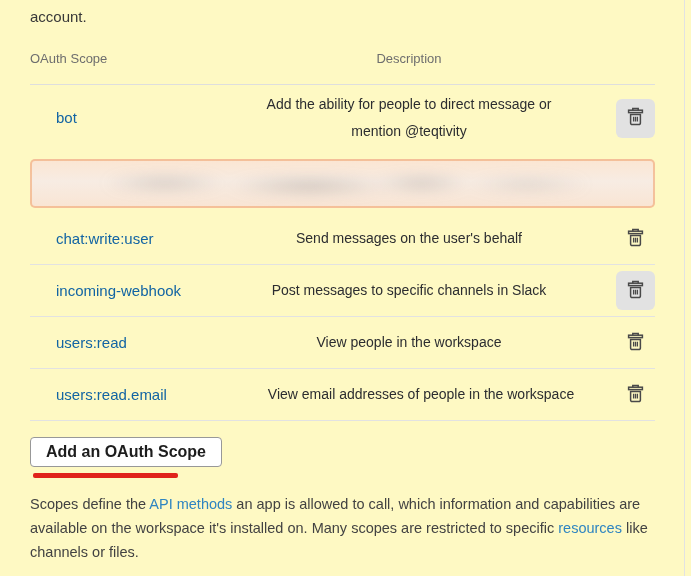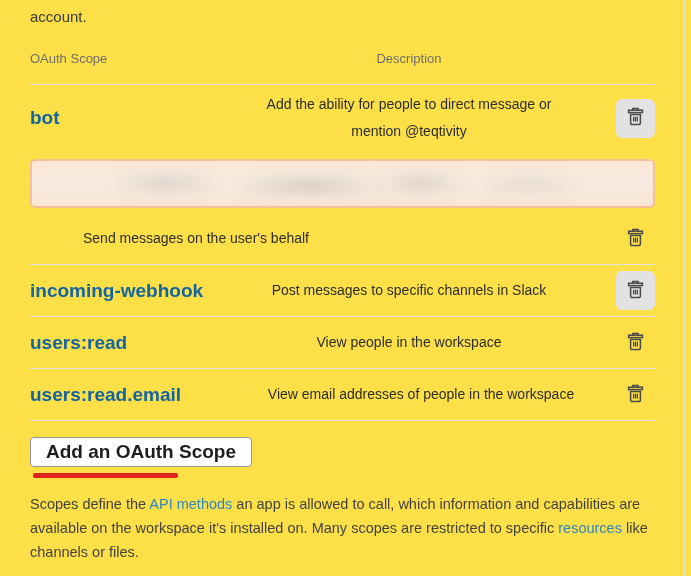--- a/index.html
+++ b/index.html
@@ -1,21 +1,21 @@
 <!DOCTYPE html>
 <html><head>
 <meta charset="utf-8">
 <style>
   * { margin: 0; padding: 0; box-sizing: border-box; }
   html, body { background: #fff; }
   .page {
     position: relative;
     width: 691px;
     height: 576px;
-    background: #fde047;
+    background: #fef9c3;
     overflow: hidden;
     font-family: "Liberation Sans", "DejaVu Sans", sans-serif;
     color: #2c2d30;
   }
   .edge-line {
     position: absolute;
     top: 0; bottom: 0;
     right: 6px;
     width: 1px;
     background: #e2e2e2;
@@ -40,25 +40,26 @@
   .col-desc  { width: 332px; flex: none; text-align: center; }
   .row {
     display: flex;
     align-items: center;
     min-height: 50px;
     padding: 6px 0;
   }
   .row + .row, .row.bordered-top { border-top: 1px solid #e2e2e2; }
   .row.last { border-bottom: 1px solid #e2e2e2; gap: 12px; }
   .scope-link {
-    font-size: 19px;
-    font-weight: bold;
+    font-size: 15px;
+    font-weight: normal;
     color: #1264a3;
     text-decoration: none;
     cursor: pointer;
+    margin-left: 26px;
   }
   .desc-text {
     font-size: 14px;
     line-height: 27px;
     color: #2c2d30;
   }
   .trash-col {
     margin-left: auto;
     width: 40px;
     display: flex;
@@ -96,21 +97,21 @@
       radial-gradient(ellipse 90px 10px at 86% 50%, rgba(140,132,126,0.30), transparent 70%);
   }
   .btn-add {
     margin-top: 16px;
     height: 30px;
     padding: 0 15px;
     background: #fff;
     border: 1px solid #989898;
     border-radius: 4px;
     font-family: "Liberation Sans", "DejaVu Sans", sans-serif;
-    font-size: 19px;
+    font-size: 16px;
     font-weight: bold;
     color: #1d1d1d;
     cursor: pointer;
   }
   .red-underline {
     margin-top: 6px;
     margin-left: 3px;
     width: 145px;
     height: 5px;
     border-radius: 2px;
@@ -165,20 +166,21 @@
 
     
     <div class="alert-redacted">
       <div class="alert-smudge"></div>
     </div>
 
     
 
     
     <div class="row">
+      <div class="col-scope"><a class="scope-link">chat:write:user</a></div>
       <div class="col-desc desc-text">Send messages on the user's behalf</div>
       <div class="trash-col">
         <button class="trash-btn">
           <span>
             <svg width="17" height="19" viewBox="0 0 17 19">
                 <g fill="none" stroke="#494949" stroke-width="1.5">
                   <path d="M5.8 3.2 V1.4 h5.4 v1.8"></path>
                   <rect x="1.6" y="3.2" width="13.8" height="2.4"></rect>
                   <path d="M3.6 7.4 h9.8 v8.6 a1.6 1.6 0 0 1 -1.6 1.6 h-6.6 a1.6 1.6 0 0 1 -1.6 -1.6 z"></path>
                   <path d="M6.6 9.8 v4.6 M8.5 9.8 v4.6 M10.4 9.8 v4.6" stroke-width="1.3"></path>

